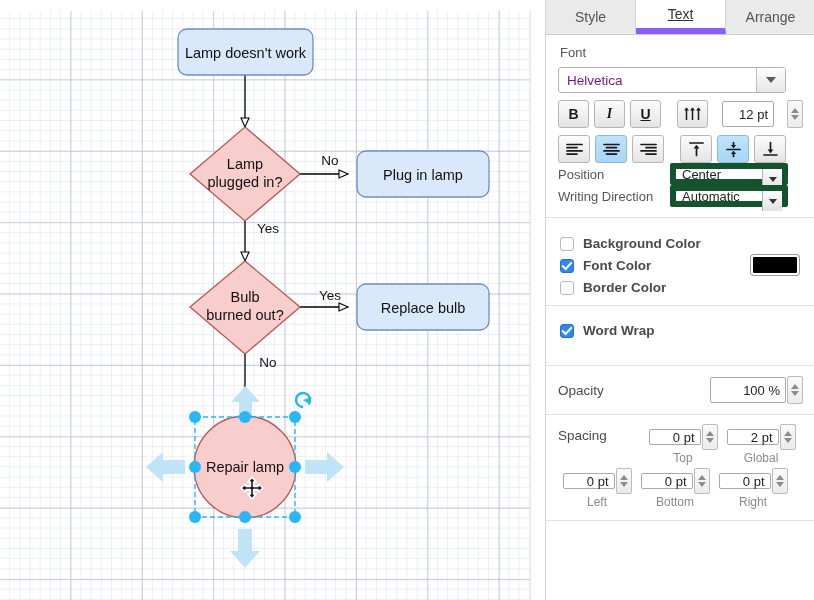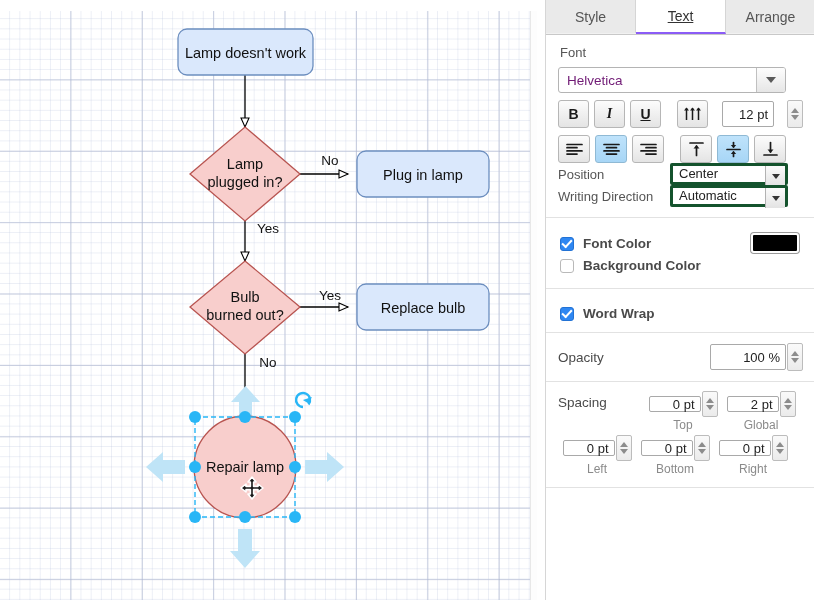--- a/index.html
+++ b/index.html
@@ -44,21 +44,21 @@
     position:relative;height:34px;background:#f1f1f1;
     border-bottom:1px solid #c8c8c8;display:flex;
   }
   .tab{
     flex:1;display:flex;align-items:center;justify-content:center;
     font-size:14px;color:#555;background:#eaeaea;
     border-right:1px solid #d5d5d5;height:33px;box-sizing:border-box;
     cursor:default;user-select:none;
   }
   .tab:last-child{border-right:none;}
-  .tab.active{background:#ffffff;color:#333;border-bottom:2px solid #8b5cf6;
+  .tab.active{background:#ffffff;color:#333;border-bottom:6px solid #8b5cf6;
     position:relative;top:0;height:34px;text-decoration:underline;}
 
   .section{
     padding:8px 12px 10px 12px;border-bottom:1px solid #e2e2e2;
   }
   .sec-title{font-size:13px;color:#555;margin:2px 0 7px 2px;}
 
   .font-select{
     position:relative;width:228px;height:26px;box-sizing:border-box;
     border:1px solid #b4b4b4;border-radius:3px;background:#fff;
@@ -99,22 +99,22 @@
     border:1px solid #bcbcbc;border-radius:2px;
     background:linear-gradient(#fafafa,#ebebeb);
   }
   .spin .up{width:0;height:0;border-left:4px solid transparent;border-right:4px solid transparent;border-bottom:5px solid #8c8c8c;margin-bottom:2px;}
   .spin .dn{width:0;height:0;border-left:4px solid transparent;border-right:4px solid transparent;border-top:5px solid #8c8c8c;}
 
   .row2{display:flex;align-items:center;}
   .row2 .lbl{font-size:13px;color:#555;width:112px;}
   .sel{
     position:relative;width:118px;height:22px;box-sizing:border-box;
-    border:3px solid #14532d;background:#fff;border-radius:2px;
-    display:flex;align-items:flex-start;padding-left:6px;font-size:13px;color:#222;
+    border:6px solid #14532d;background:#fff;border-radius:2px;
+    display:flex;align-items:center;padding-left:6px;font-size:13px;color:#222;
   }
   .sel .dbox{
     position:absolute;right:0;top:0;width:19px;height:20px;
     background:linear-gradient(#fbfbfb,#e3e3e3);border-left:1px solid #b2b2b2;
     display:flex;align-items:center;justify-content:center;
   }
 
   .chkrow{display:flex;align-items:center;margin:7px 0 7px 2px;position:relative;}
   .chk{
     width:14px;height:14px;box-sizing:border-box;border-radius:3px;
@@ -373,31 +373,35 @@
           <span>Automatic</span>
           <span class="dbox">
               <span class="caret sm"></span>
             </span>
         </div>
       </div>
     </div>
 
     <div class="section" style="padding-top:11px;padding-bottom:8px;">
       <div class="chkrow">
+        <span class="chk"></span>
+        <span class="chklabel">Background Color</span>
+      </div>
+      <div class="chkrow">
         <span class="chk on"></span>
         <span class="chklabel">Font Color</span>
         <span class="swatch"></span>
       </div>
-      <div class="chkrow">
+      <div class="chkrow" style="margin-bottom:2px;">
         <span class="chk"></span>
-        <span class="chklabel">Background Color</span>
-      </div>
-    </div>
-
-    <div class="section" style="padding-top:10px;padding-bottom:4px;">
+        <span class="chklabel">Border Color</span>
+      </div>
+    </div>
+
+    <div class="section" style="padding-top:10px;padding-bottom:20px;">
       <div class="chkrow">
         <span class="chk on"></span>
         <span class="chklabel">Word Wrap</span>
       </div>
     </div>
 
     <div class="section" style="padding-top:10px;padding-bottom:10px;">
       <div class="oprow">
         <span class="lbl">Opacity</span>
         <div class="numfield w60">

